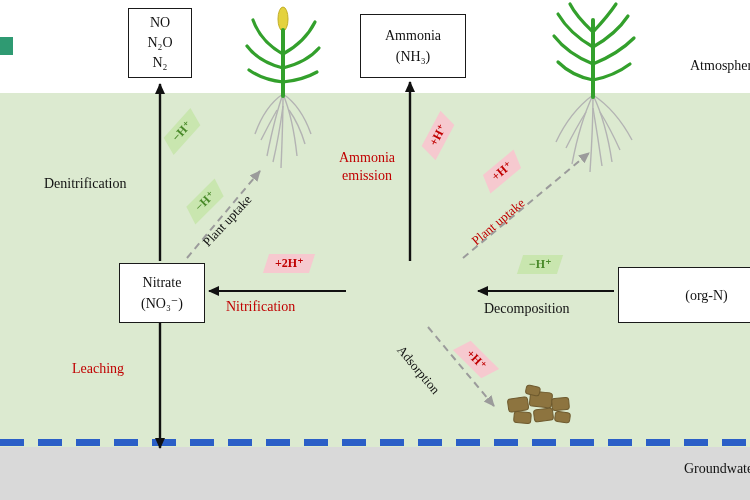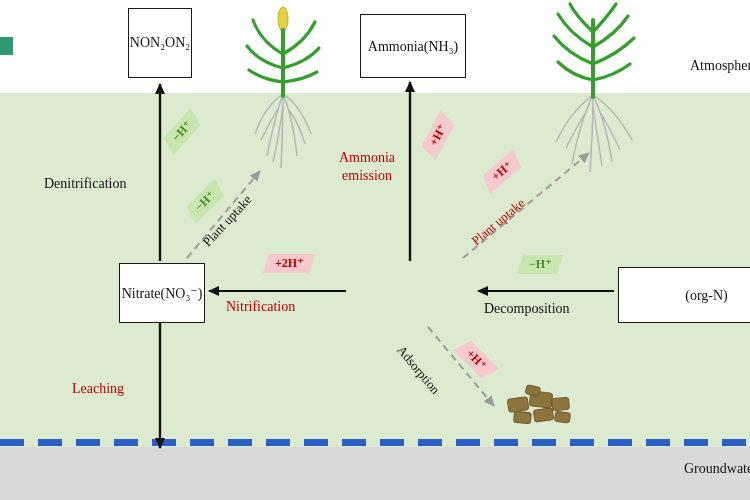--- a/index.html
+++ b/index.html
@@ -25,21 +25,21 @@
   .arrow-thin   { stroke:#111; stroke-width:2;   fill:none; }
   .arrow-dashed { stroke:#9b9b9b; stroke-width:2; fill:none; stroke-dasharray:7 5; }
   .stem   { stroke:var(--plant-green,#33a02c); stroke-width:4;   fill:none; stroke-linecap:round; }
   .leaf   { stroke:var(--plant-green,#33a02c); stroke-width:3.2; fill:none; stroke-linecap:round; }
   .root   { stroke:var(--root-gray,#b3b3b3);   stroke-width:1.4; fill:none; }
   .tassel { fill:#e4d23e; stroke:#c2ae25; stroke-width:1; }
   .clod   { fill:var(--clod-brown,#8d743f); stroke:#6e5a2e; stroke-width:1; }
 
   .nbox {
     position:absolute; background:#fff; border:1.4px solid #1a1a1a; z-index:3;
-    display:flex; flex-direction:row; justify-content:center; align-items:center;
+    display:flex; flex-direction:column; justify-content:center; align-items:center;
     text-align:center; font-size:14px; line-height:1.5;
   }
   .nbox .bline { white-space:nowrap; }
 
   .label { position:absolute; z-index:4; font-size:14px; white-space:nowrap; }
   .label.red { color:var(--accent-red,#c00000); }
   .label.center { text-align:center; white-space:normal; }
   .rlabel { position:absolute; z-index:4; font-size:13px; white-space:nowrap; }
   .rlabel.red { color:var(--accent-red,#c00000); }
 
@@ -154,21 +154,21 @@
 
 
   <div class="nbox" style="left:618px; top:267px; width:175px; height:54px;">
     <div class="bline">(org-N)</div>
   </div>
 
   <div class="label" style="left:690px; top:58px;">Atmosphere</div>
   <div class="label" style="left:684px; top:461px;">Groundwater</div>
 
   <div class="label" style="left:44px; top:176px;">Denitrification</div>
-  <div class="label red" style="left:72px; top:361px;margin-top:20px;">Leaching</div>
+  <div class="label red" style="left:72px; top:361px;">Leaching</div>
   <div class="label red" style="left:226px; top:299px;">Nitrification</div>
   <div class="label" style="left:484px; top:301px;">Decomposition</div>
 
   <div class="label red center" style="left:326px; top:149px; width:82px; line-height:1.3;">
     <div>Ammonia</div>
     <div>emission</div>
   </div>
 
   <div class="rlabel" style="left:195px; top:213px; transform:rotate(-47deg);">Plant uptake</div>
   <div class="rlabel red" style="left:466px; top:214px; transform:rotate(-40deg);">Plant uptake</div>

